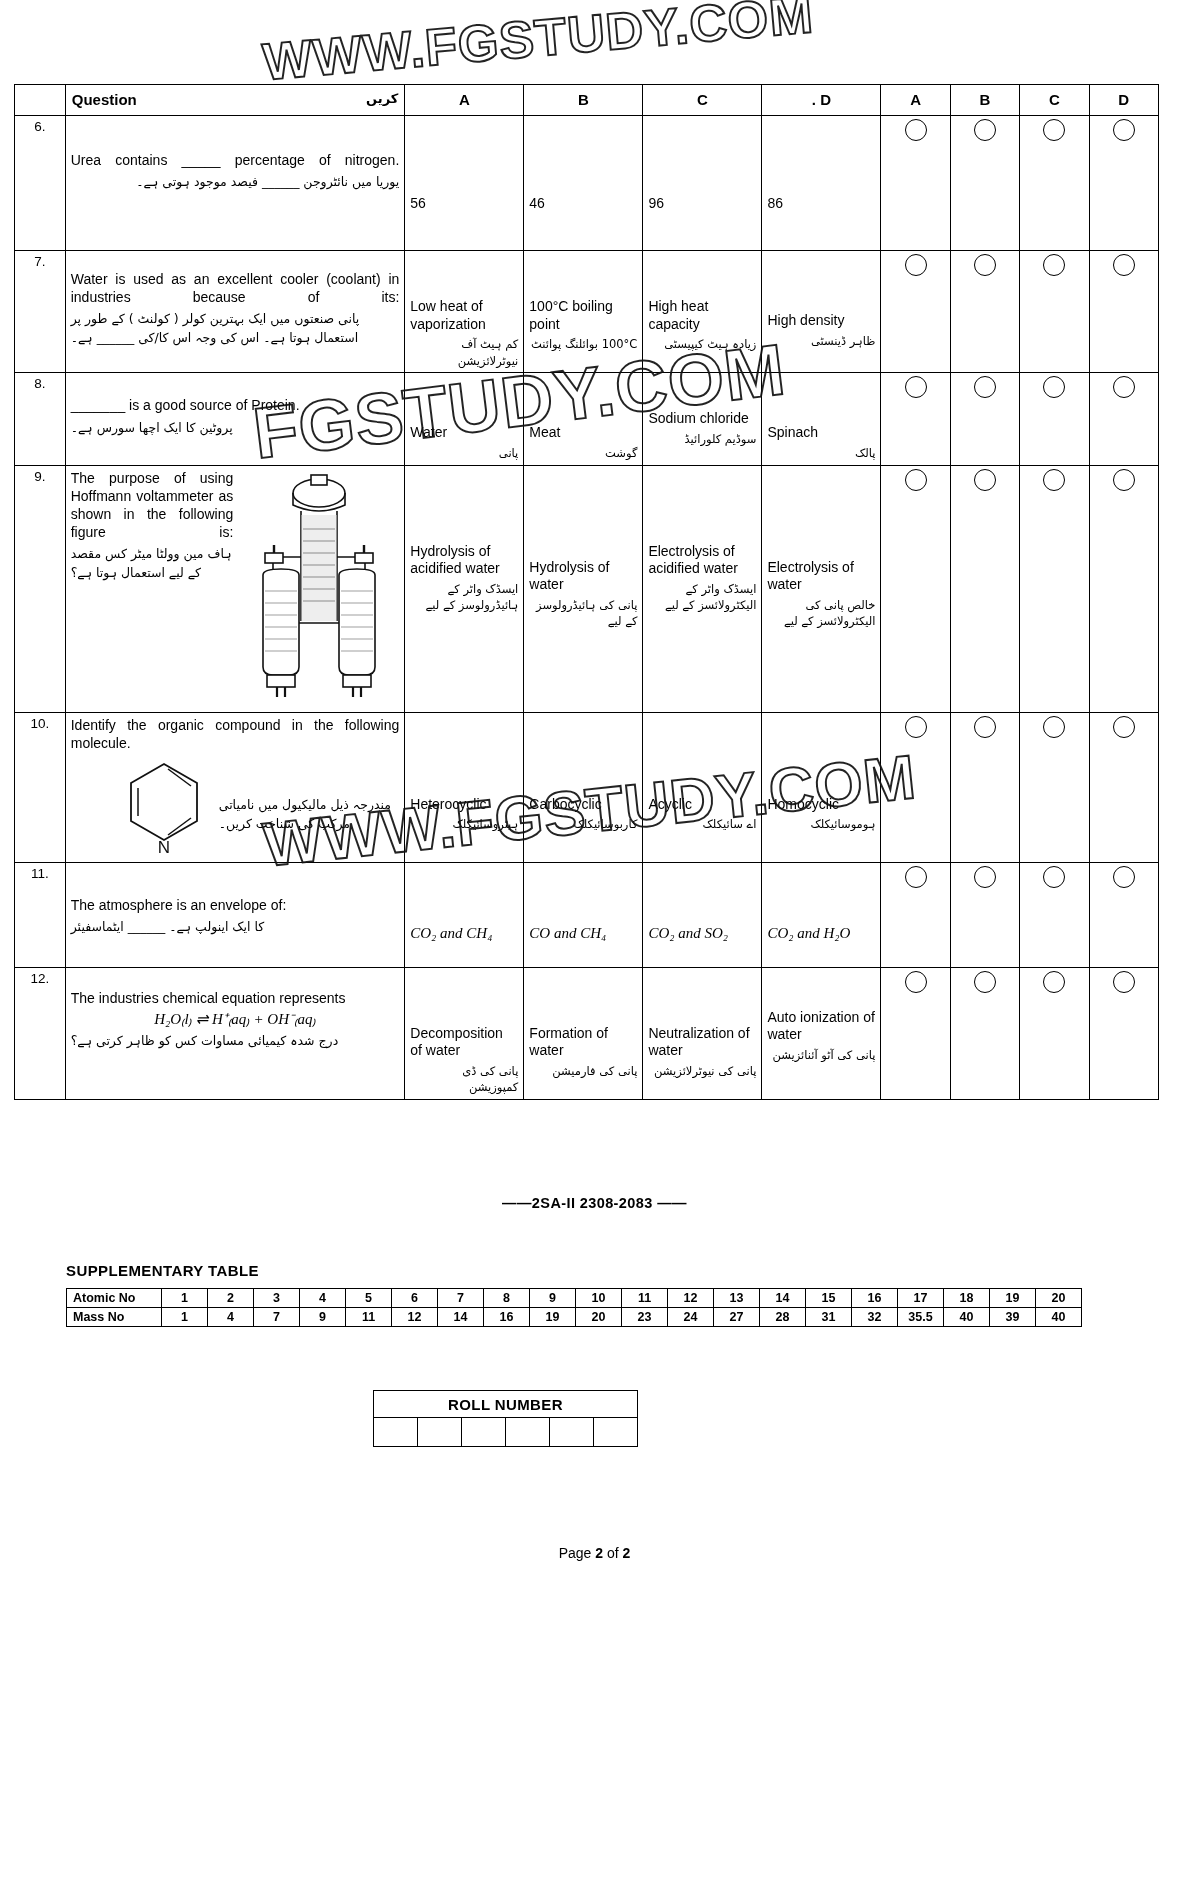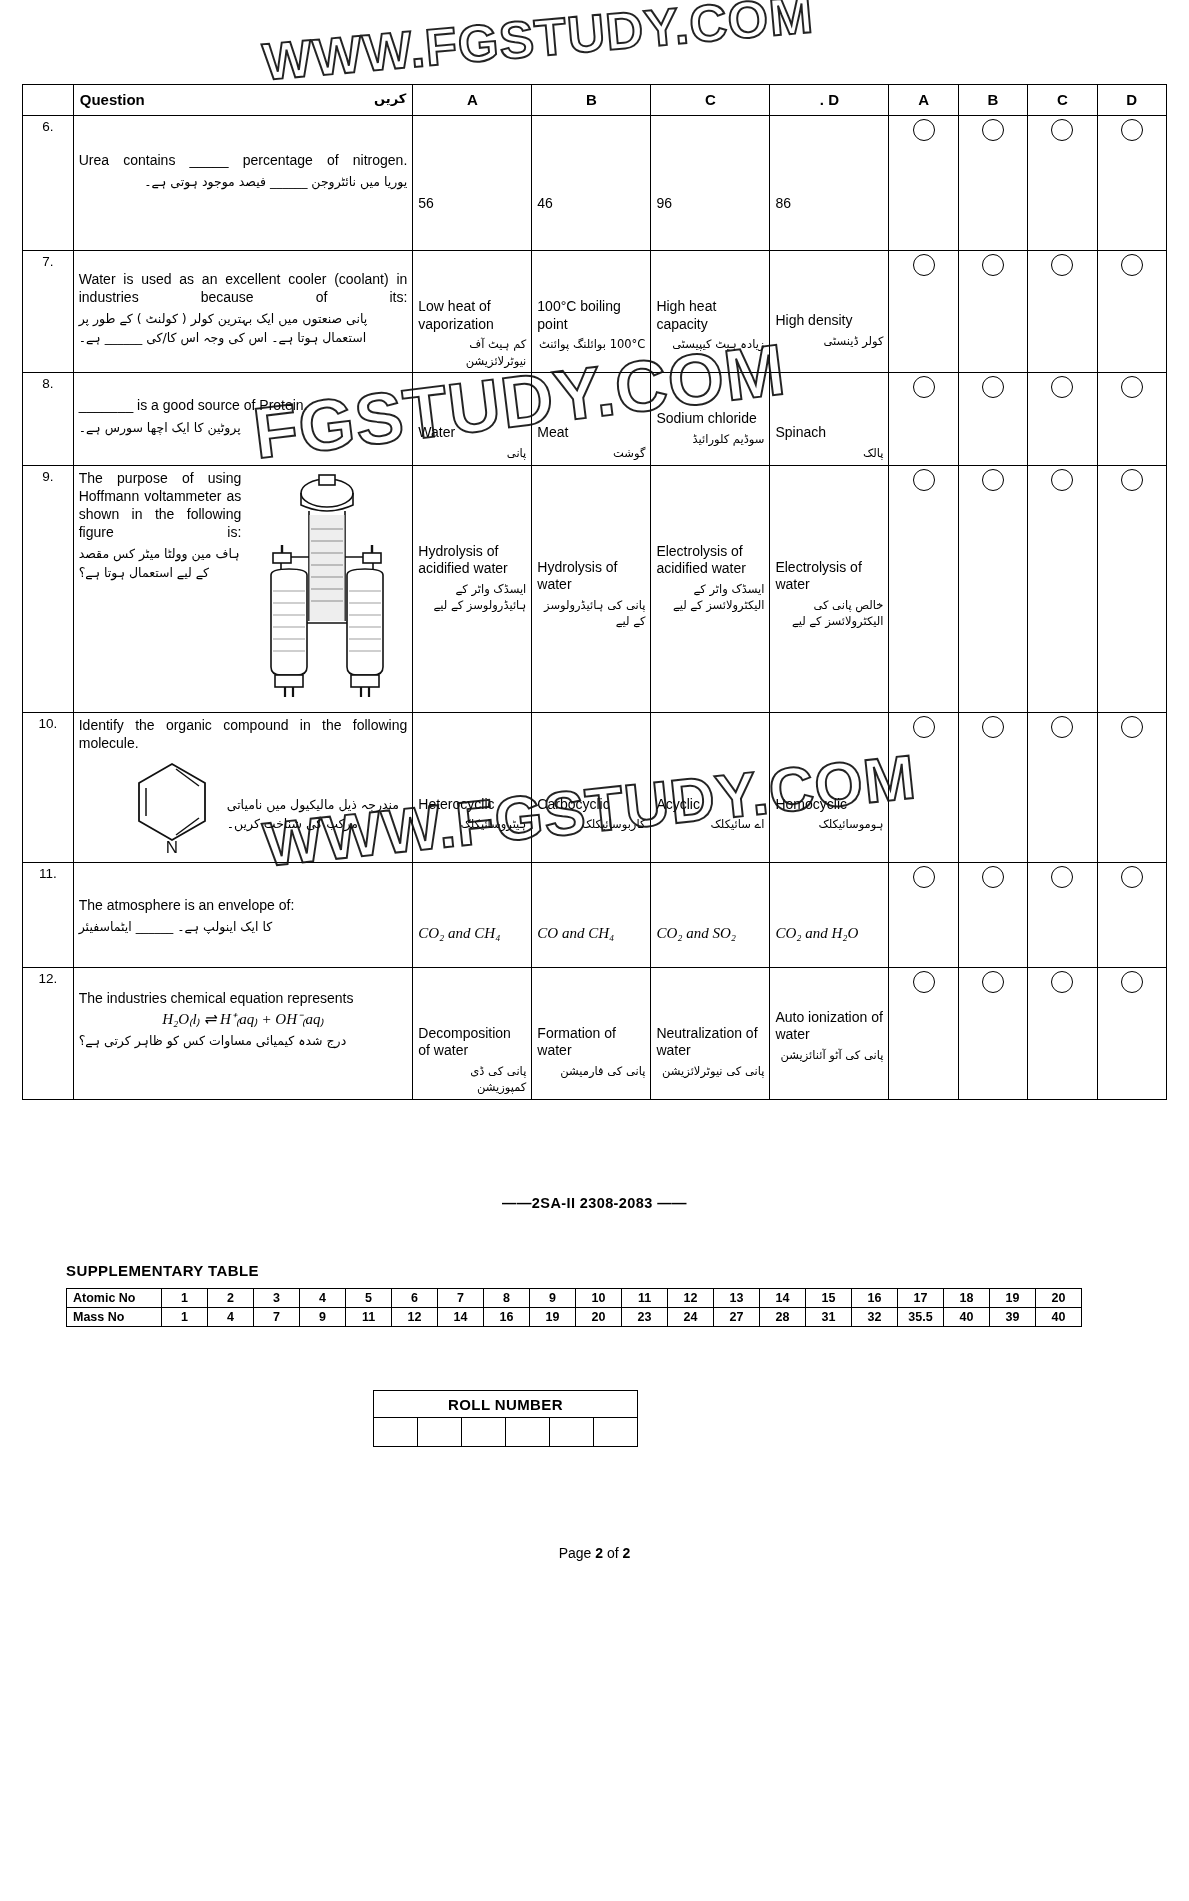--- a/index.html
+++ b/index.html
@@ -20,21 +20,21 @@
     pointer-events:none;
     z-index:5;
     opacity:.92;
   }
   .wm1{left:262px;top:8px;font-size:52px;transform:rotate(-5deg);letter-spacing:1px;}
   .wm2{left:252px;top:360px;font-size:72px;transform:rotate(-7deg);letter-spacing:1px;}
   .wm3{left:262px;top:775px;font-size:62px;transform:rotate(-6deg);letter-spacing:1px;}
 
   
   .mcq{
-    position:absolute;left:22px;top:84px;width:1145px;
+    position:absolute;left:14px;top:84px;width:1145px;
     border-collapse:collapse;table-layout:fixed;
   }
   .mcq td,.mcq th{
     border:1px solid #000;
     vertical-align:top;
     padding:3px 5px;
     font-size:13.5px;
     line-height:1.22;
   }
   .mcq thead th{
@@ -196,21 +196,21 @@
           <div class="optur">100°C بوائلنگ پوائنٹ</div>
         </td>
         <td class="optcell">
           <div style="height:16px"></div>
           <div class="opten">High heat capacity</div>
           <div class="optur">زیادہ ہیٹ کیپیسٹی</div>
         </td>
         <td class="optcell">
           <div style="height:30px"></div>
           <div class="opten">High density</div>
-          <div class="optur">کولر ڈینسٹی</div>
+          <div class="optur">ظاہر ڈینسٹی</div>
         </td>
         <td class="bubcell"><span class="bubble"></span></td>
         <td class="bubcell"><span class="bubble"></span></td>
         <td class="bubcell"><span class="bubble"></span></td>
         <td class="bubcell"><span class="bubble"></span></td>
       </tr>
 
       <tr style="height:92px">
         <td class="qnum">8.</td>
         <td class="qcell">

